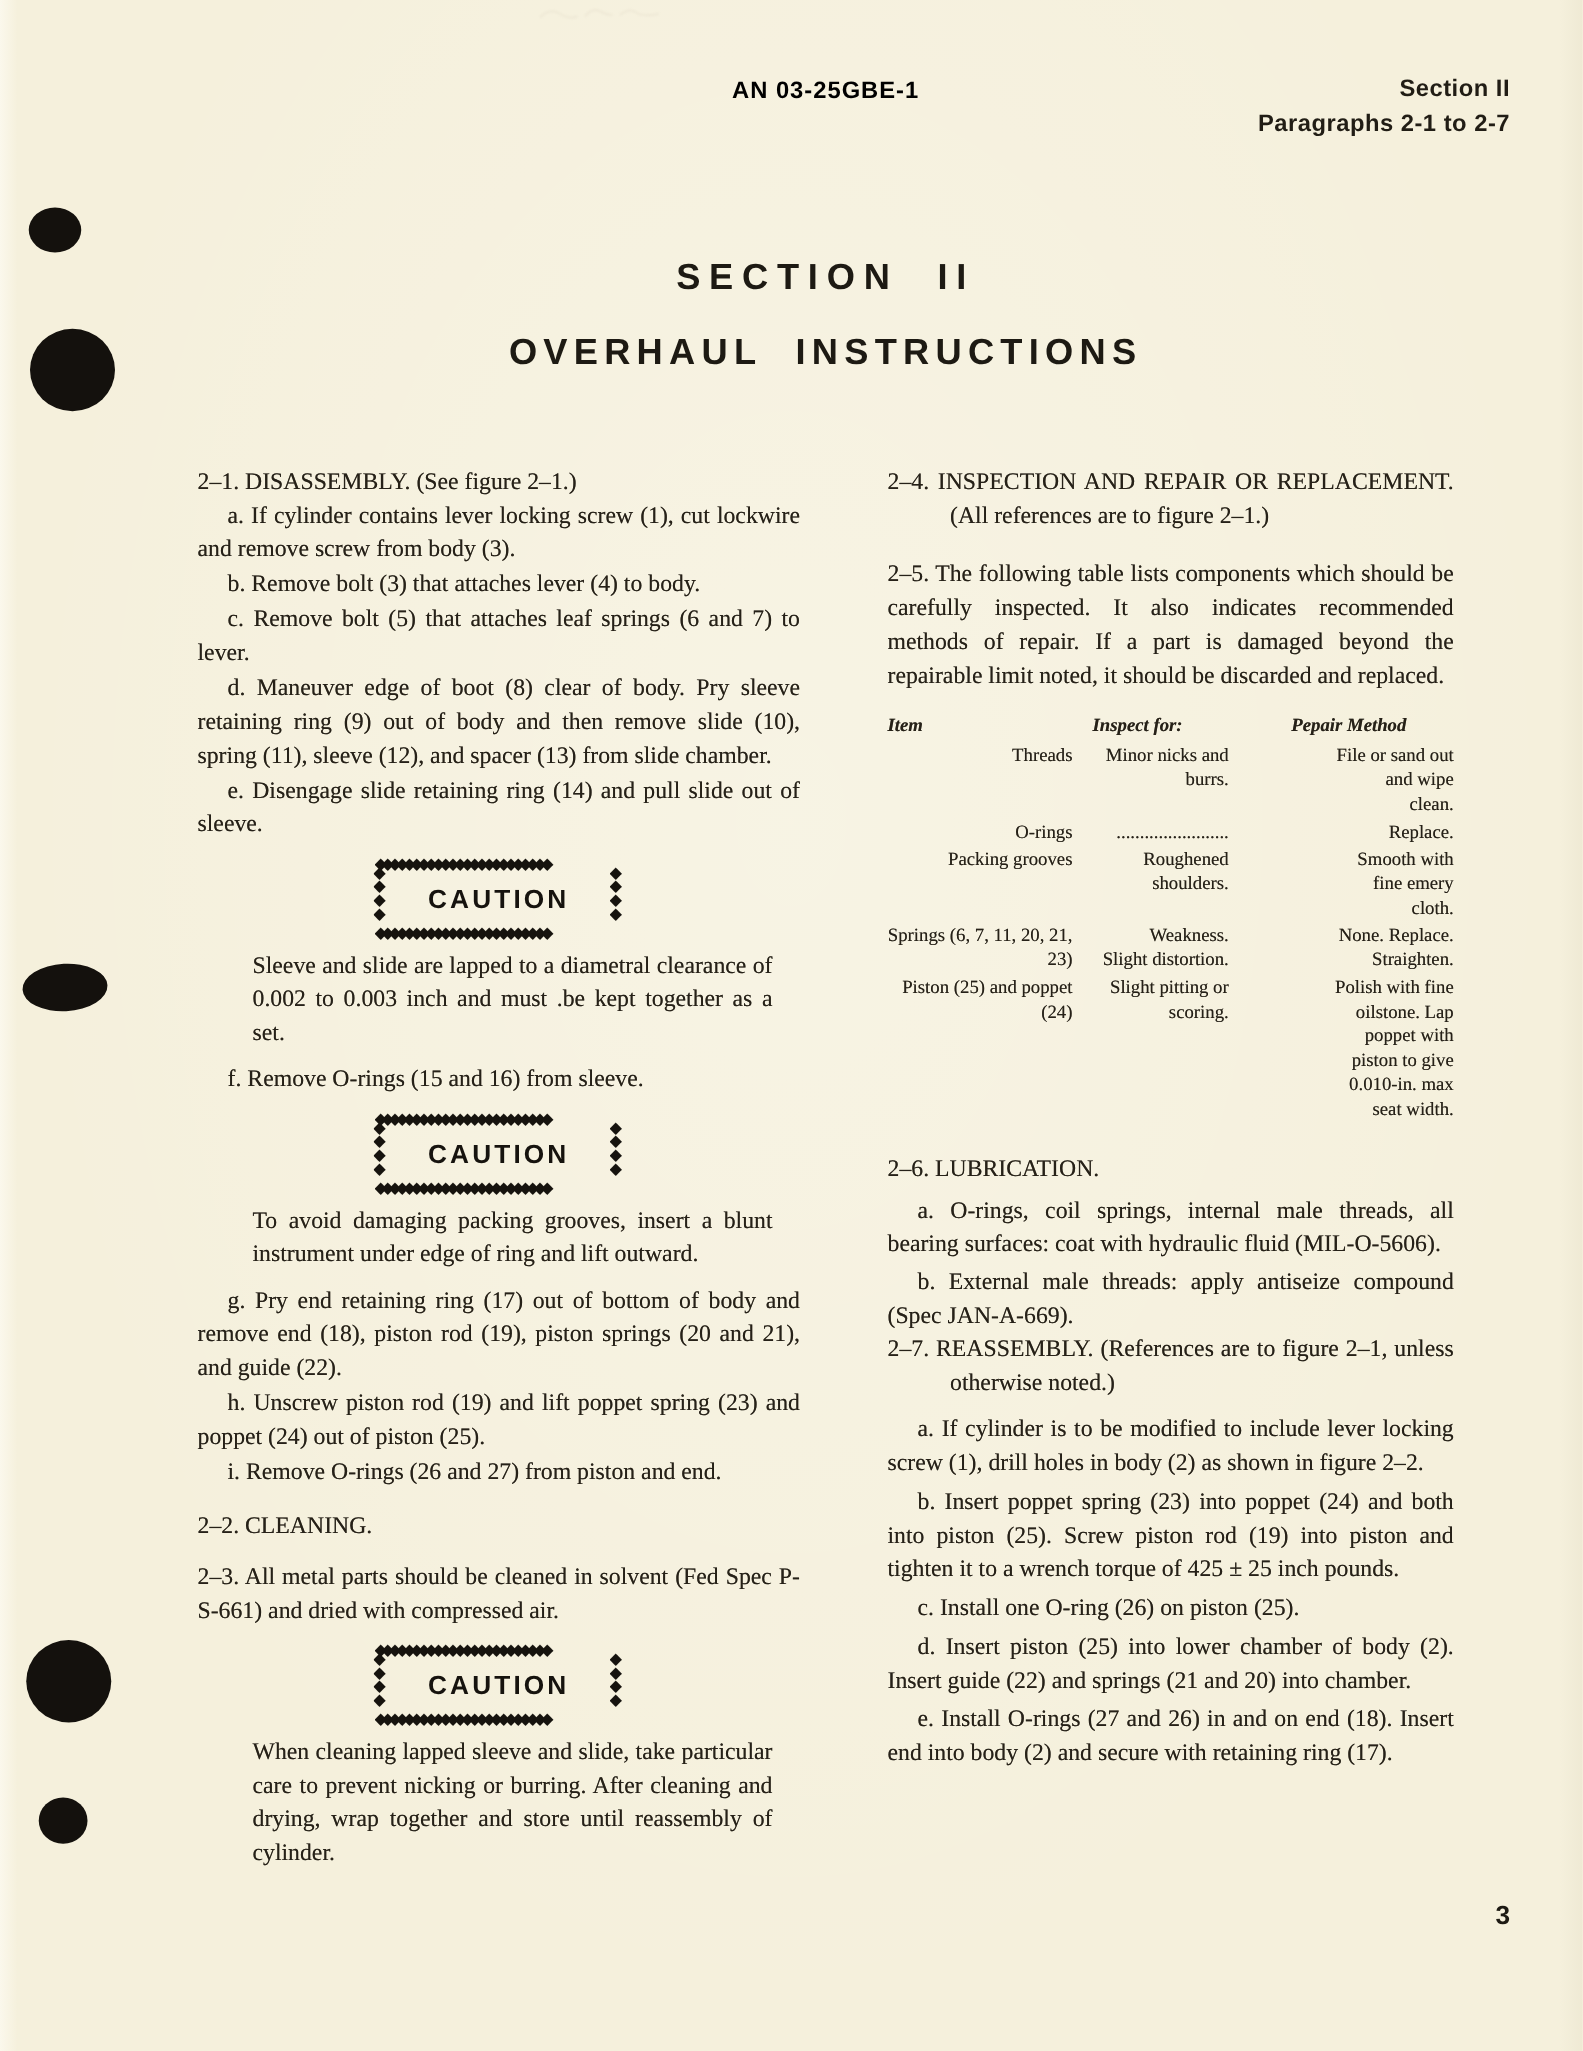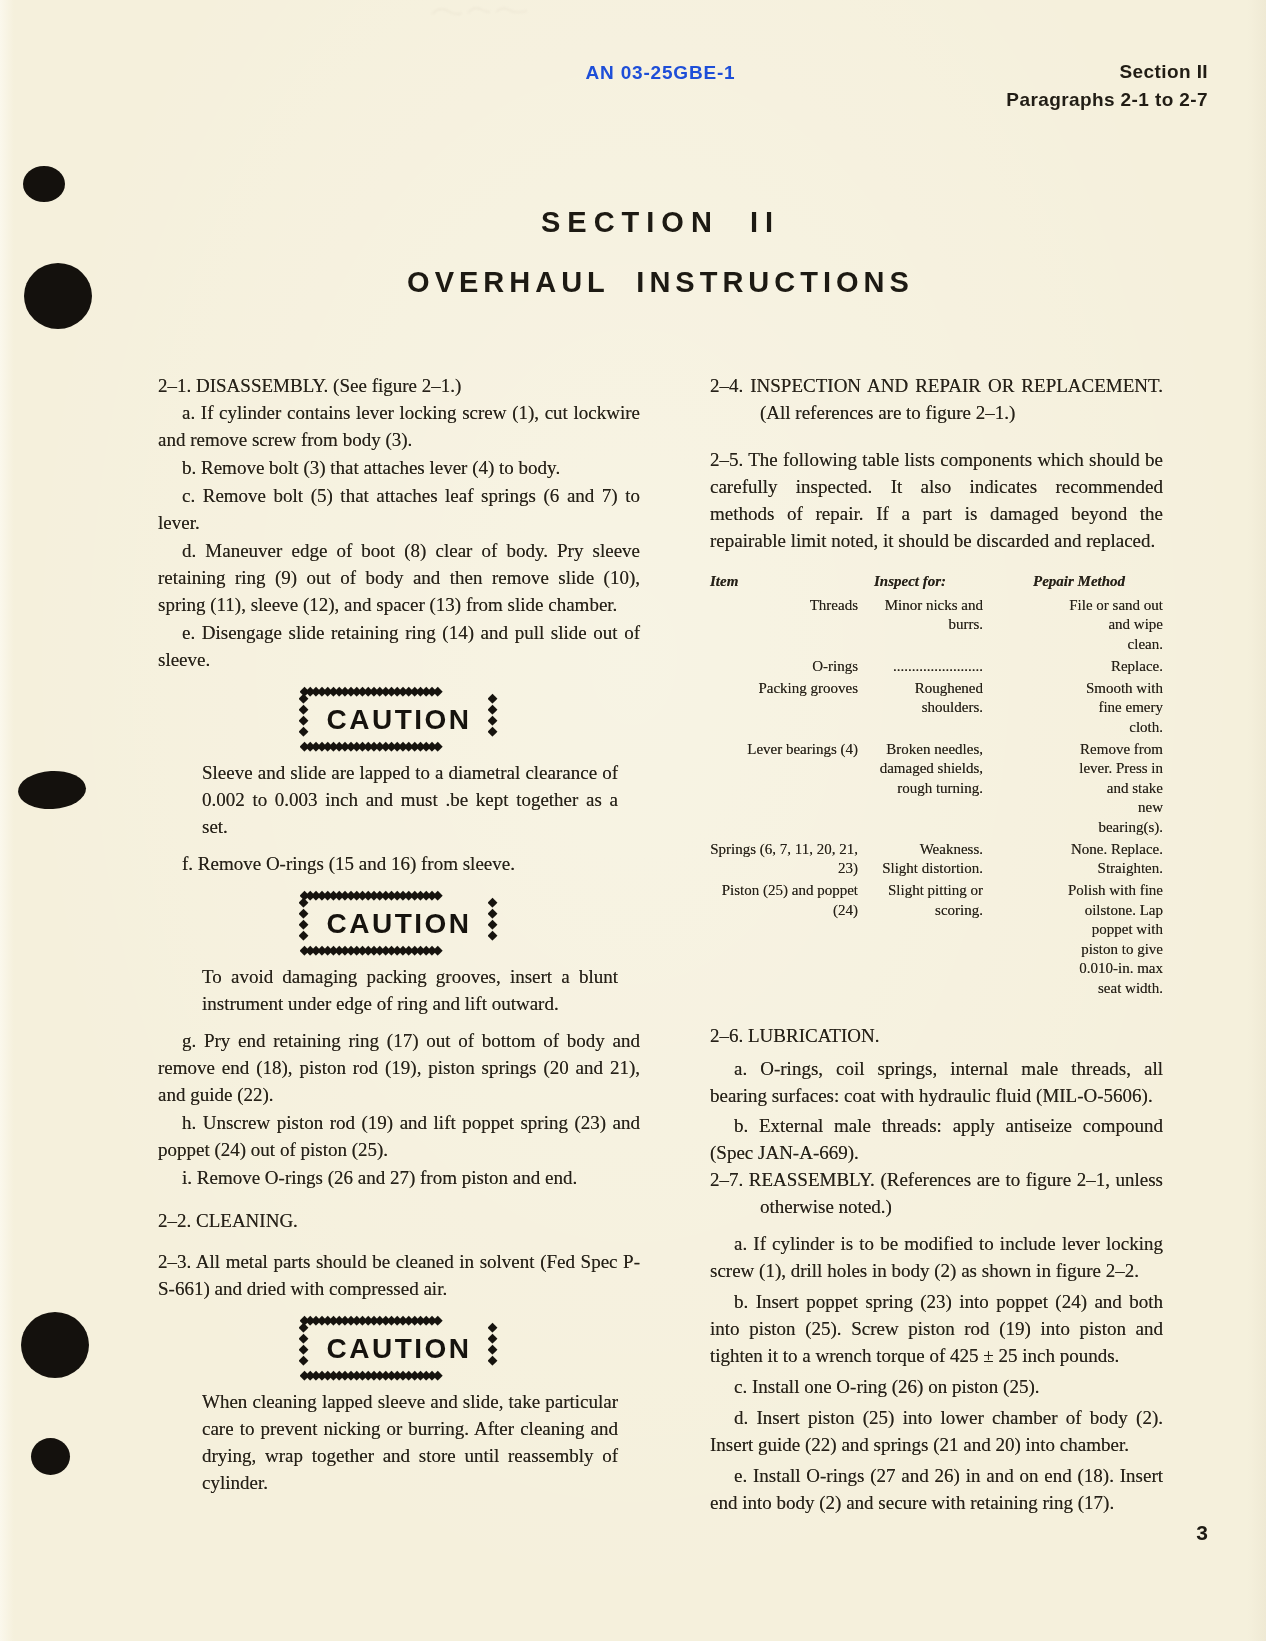--- a/index.html
+++ b/index.html
@@ -24,21 +24,21 @@
   .dot1{left:23px;top:166px;width:42px;height:36px;}
   .dot2{left:24px;top:263px;width:68px;height:66px;}
   .dot3{left:18px;top:771px;width:68px;height:38px;transform:rotate(-3deg);}
   .dot4{left:21px;top:1312px;width:68px;height:66px;}
   .dot5{left:31px;top:1438px;width:39px;height:37px;}
 
   .sans{font-family:"Liberation Sans","DejaVu Sans",sans-serif;font-weight:bold;}
 
   
   .hdr-doc{position:absolute;left:158px;width:1005px;top:62px;text-align:center;
-    font-size:19px;letter-spacing:.8px;color:#1d4ed8;}
+    font-size:19px;letter-spacing:.8px;color:#000000;}
   .hdr-right{position:absolute;right:58px;top:58px;text-align:right;line-height:28px;
     font-size:19px;letter-spacing:.4px;color:#211d15;}
 
   
   .title1{position:absolute;left:158px;width:1005px;top:206px;text-align:center;
     font-size:29px;letter-spacing:7px;word-spacing:16px;color:#1d1a13;}
   .title2{position:absolute;left:158px;width:1005px;top:266px;text-align:center;
     font-size:29px;letter-spacing:5px;word-spacing:14px;color:#1d1a13;}
 
   
@@ -48,21 +48,21 @@
   .col-right{left:710px;width:453px;}
   .p{margin:0;text-indent:24px;text-align:justify;}
   .p + .p{margin-top:1px;}
   .sect{margin:0;text-align:justify;}
   .mt14{margin-top:14px;} .mt16{margin-top:16px;} .mt20{margin-top:20px;} .mt24{margin-top:24px;}
   .hang{padding-left:50px;text-indent:-50px;text-align:justify;margin:0;}
 
   
   .caution{position:relative;width:191px;height:56px;margin:17px auto 13px;
     display:flex;align-items:center;justify-content:center;color:#16130e;}
-  .caution .label{font-size:28px;letter-spacing:2.5px;transform:translateY(1px);
+  .caution .label{font-size:21px;letter-spacing:2.5px;transform:translateY(1px);
     text-shadow:none;}
   .caution::before,.caution::after{
     content:"\25C6\25C6\25C6\25C6\25C6\25C6\25C6\25C6\25C6\25C6\25C6\25C6\25C6\25C6\25C6\25C6\25C6\25C6\25C6\25C6\25C6\25C6\25C6\25C6";
     position:absolute;left:-4px;right:-4px;overflow:hidden;white-space:nowrap;
     font-size:13px;line-height:13px;letter-spacing:-4.2px;color:#16130e;text-shadow:none;}
   .caution::before{top:-6px;}
   .caution::after{bottom:-6px;}
   .zside{position:absolute;top:2px;bottom:2px;width:12px;overflow:hidden;}
   .zside::before{content:"\25C6\A\25C6\A\25C6\A\25C6";white-space:pre;display:block;
     font-size:13px;line-height:11px;letter-spacing:0;color:#16130e;text-shadow:none;}
@@ -186,31 +186,20 @@
           </div>
           <div class="cell c2">
             <div class="seg">Roughened shoulders.</div>
           </div>
           <div class="cell c3">
             <div class="seg">Smooth with fine emery cloth.</div>
           </div>
         </div>
         <div class="t-row">
           <div class="cell c1">
-            <div class="seg">Lever bearings (4)</div>
-          </div>
-          <div class="cell c2">
-            <div class="seg">Broken needles, damaged shields, rough turning.</div>
-          </div>
-          <div class="cell c3">
-            <div class="seg">Remove from lever. Press in and stake new bearing(s).</div>
-          </div>
-        </div>
-        <div class="t-row">
-          <div class="cell c1">
             <div class="seg">Springs (6, 7, 11, 20, 21, 23)</div>
           </div>
           <div class="cell c2">
             <div class="seg">Weakness.</div>
             <div class="seg">Slight distortion.</div>
           </div>
           <div class="cell c3">
             <div class="seg">None. Replace.</div>
             <div class="seg">Straighten.</div>
           </div>

